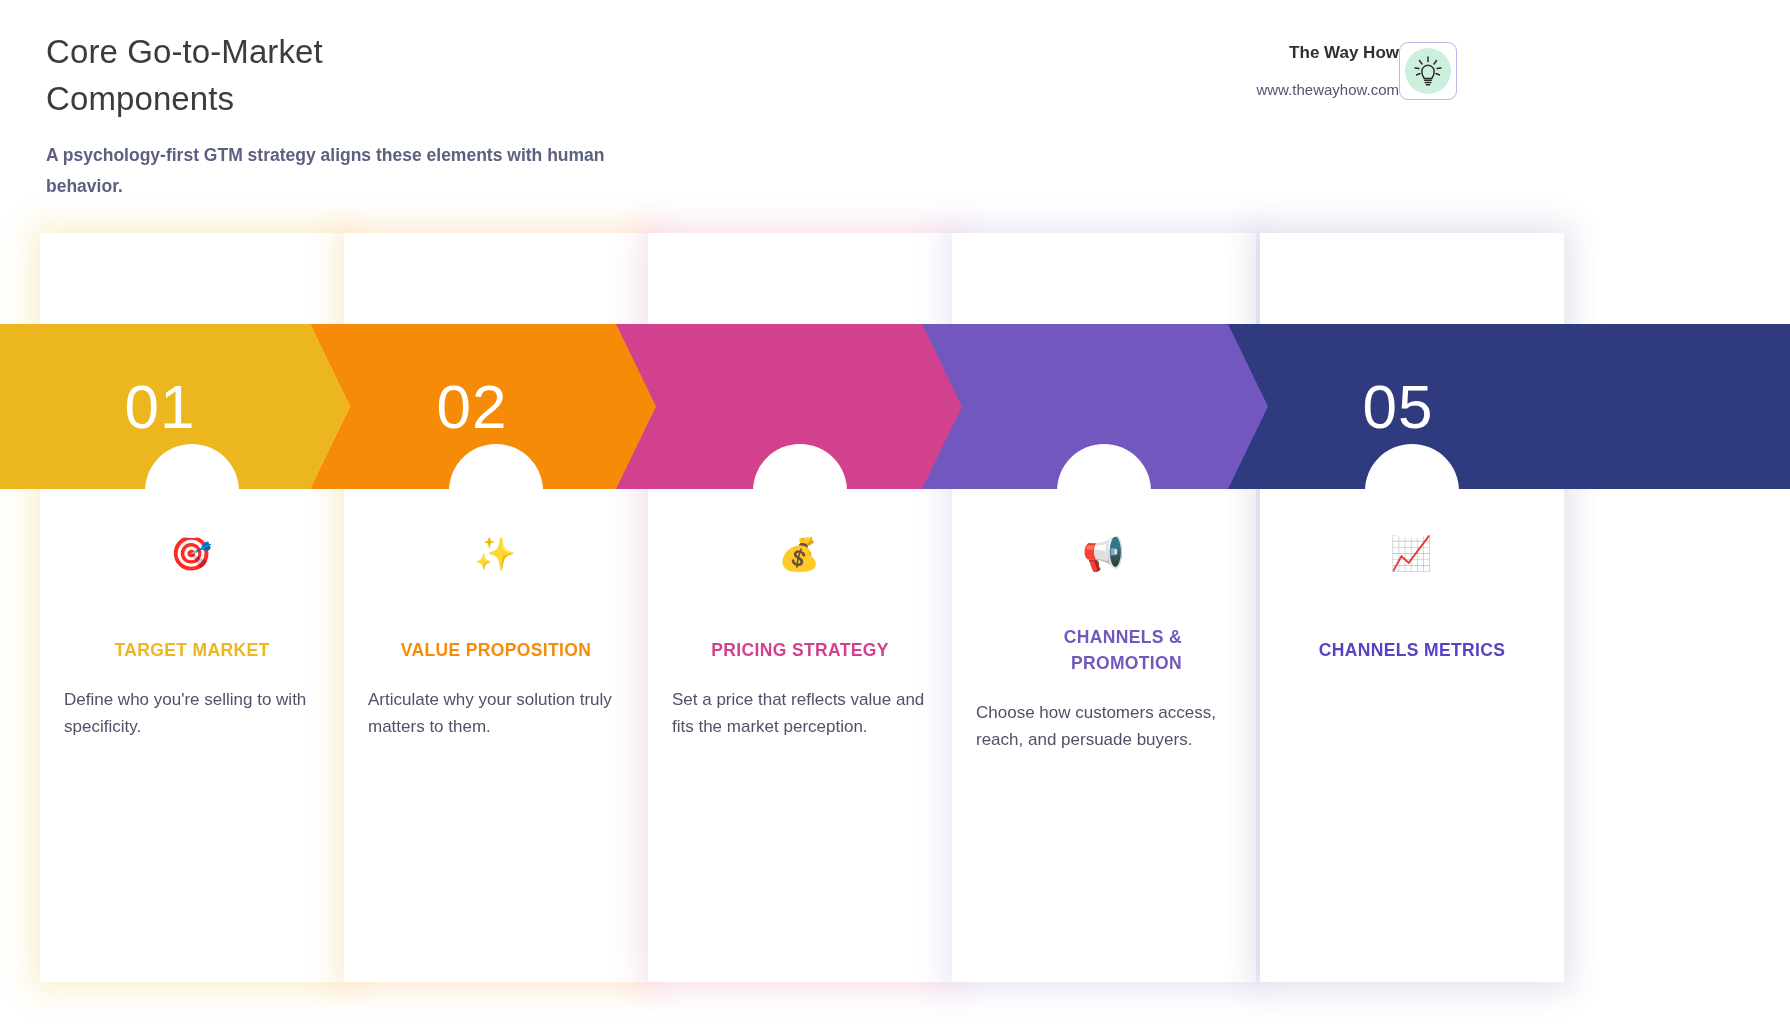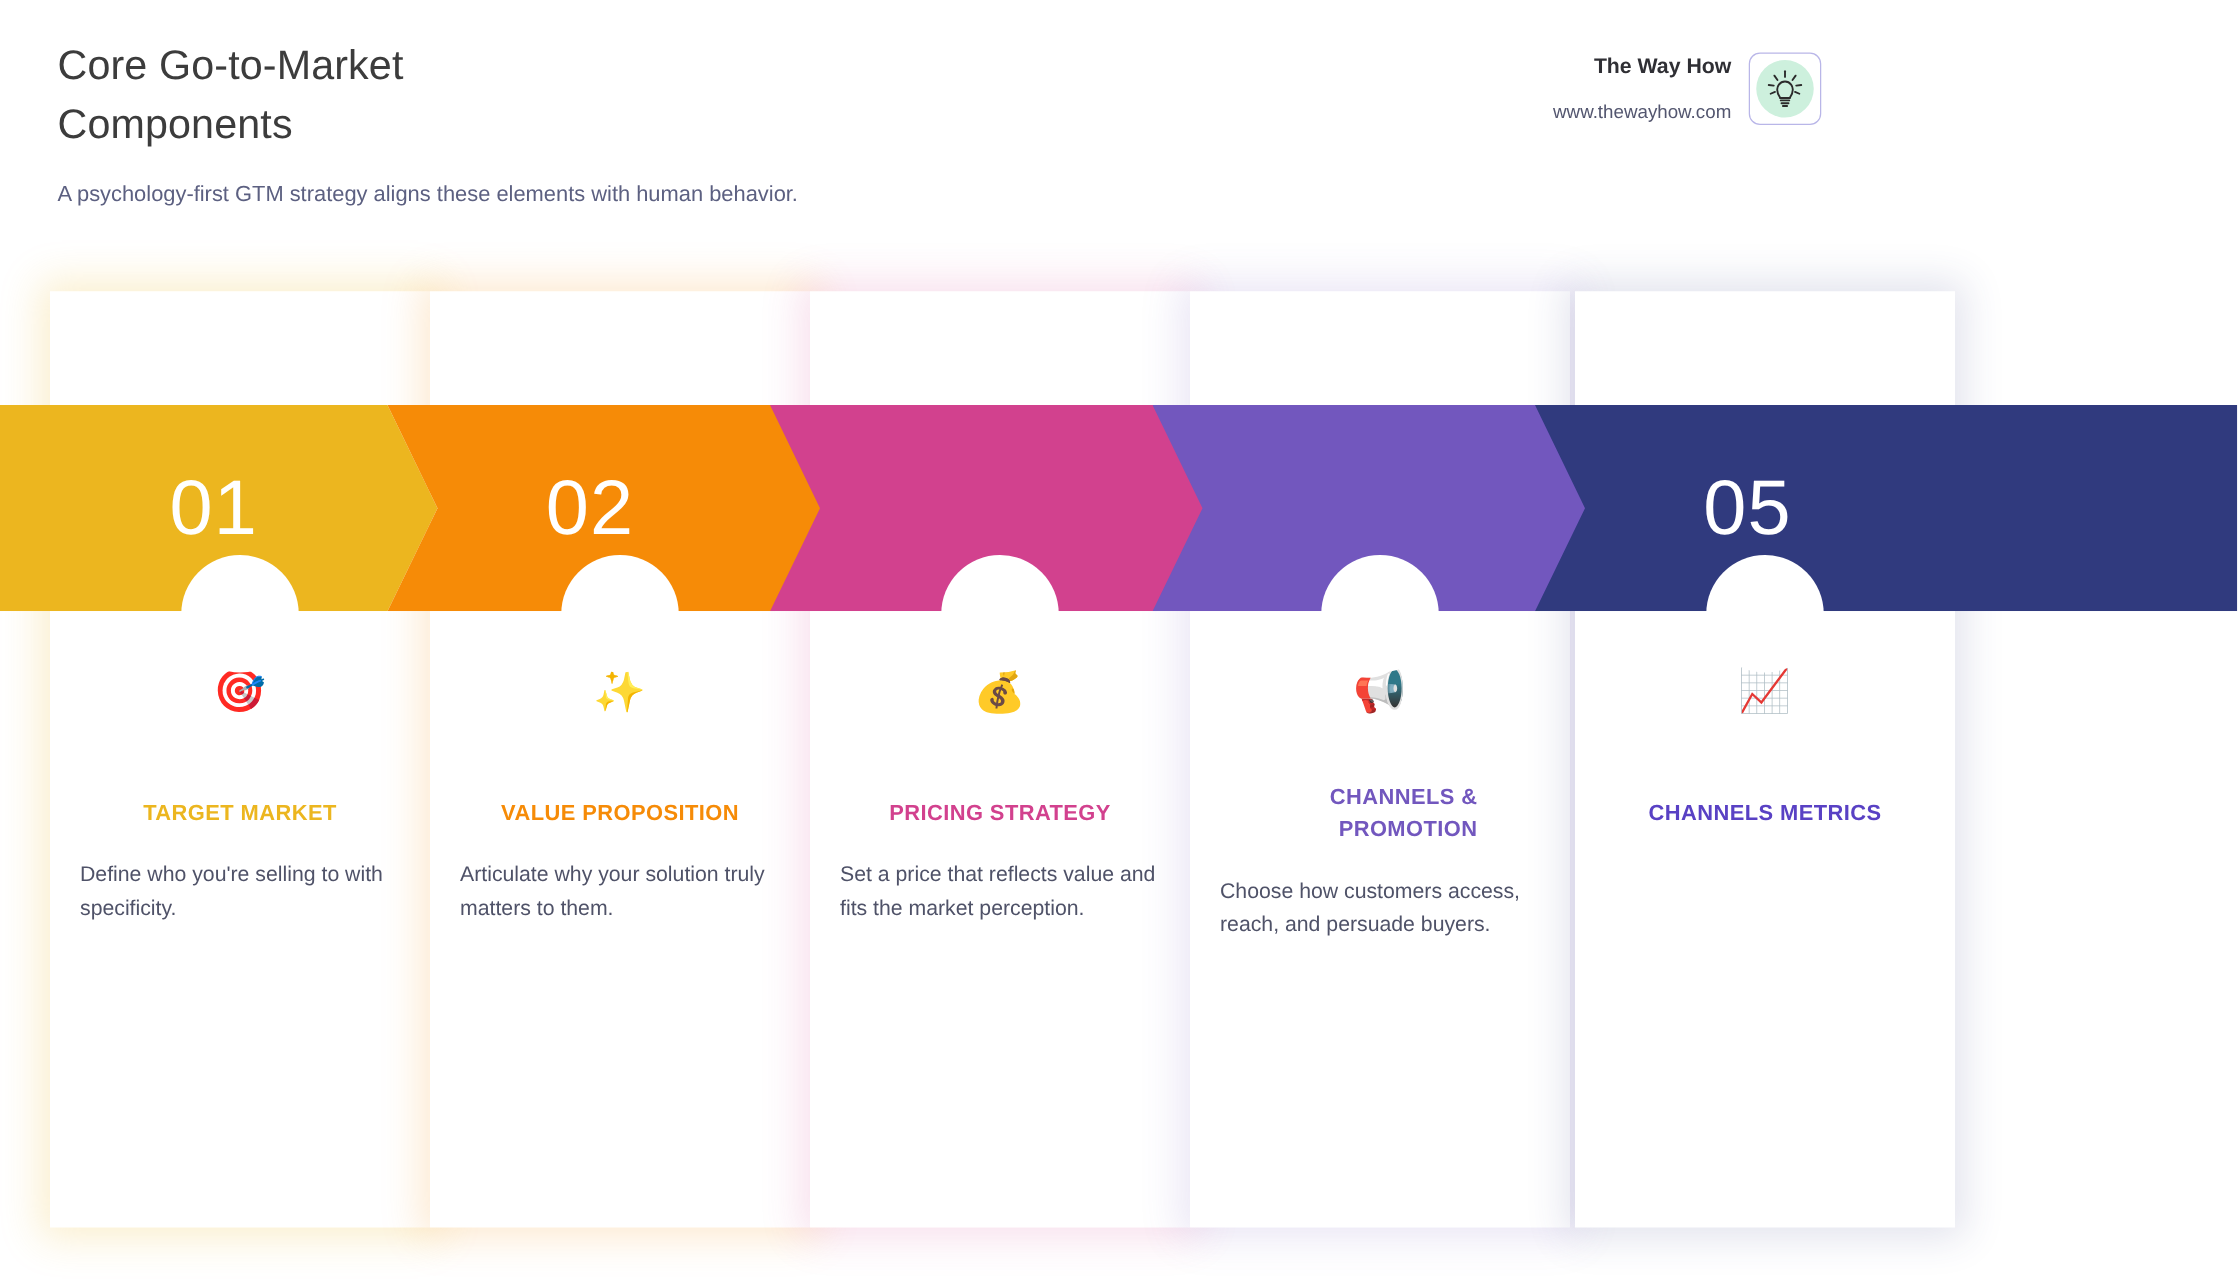--- a/index.html
+++ b/index.html
@@ -35,31 +35,30 @@
     color: #3c3c3c;
     letter-spacing: 0.1px;
     margin: 0;
     max-width: 330px;
   }
   .page-subtitle {
     margin: 18px 0 0 0;
     font-size: 17.5px;
     line-height: 31px;
     color: #5c6081;
-    font-weight: 400;
+    font-weight: 700;
     max-width: 610px;
   }
 
   .brand {
     position: absolute;
     right: 43px;
     top: 42px;
     display: flex;
     align-items: flex-start;
-    gap: 14px;
   }
   .brand-text {
     text-align: right;
     line-height: 1.35;
   }
   .brand-name {
     font-size: 17px;
     font-weight: bold;
     color: #2f2f34;
     display: block;
@@ -250,21 +249,21 @@
       <div class="card-title" style="color:#5941C4;">CHANNELS METRICS</div>
     </div>
   </div>
 
 </div>
 
 <div class="banner">
 
   <div class="chev" style="left:0px; width:350px; background:#ECB61F;
               clip-path: polygon(0 0, 310px 0, 350px 50%, 310px 100%, 0 100%);"></div>
-  <div class="chev-num" style="left:16px; width:310px;text-align:right;">01</div>
+  <div class="chev-num" style="left:5px; width:310px;text-align:right;">01</div>
 
   <div class="chev" style="left:310px; width:350px; background:#F68B07;
               clip-path: polygon(0 0, 310px 0, 350px 50%, 310px 100%, 0 100%, 40px 50%);"></div>
   <div class="chev-num" style="left:302px; width:340px;">02</div>
 
   <div class="chev" style="left:616px; width:350px; background:#D2418E;
               clip-path: polygon(0 0, 310px 0, 350px 50%, 310px 100%, 0 100%, 40px 50%);"></div>
 
   <div class="chev" style="left:922px; width:350px; background:#7257BE;
               clip-path: polygon(0 0, 310px 0, 350px 50%, 310px 100%, 0 100%, 40px 50%);"></div>

